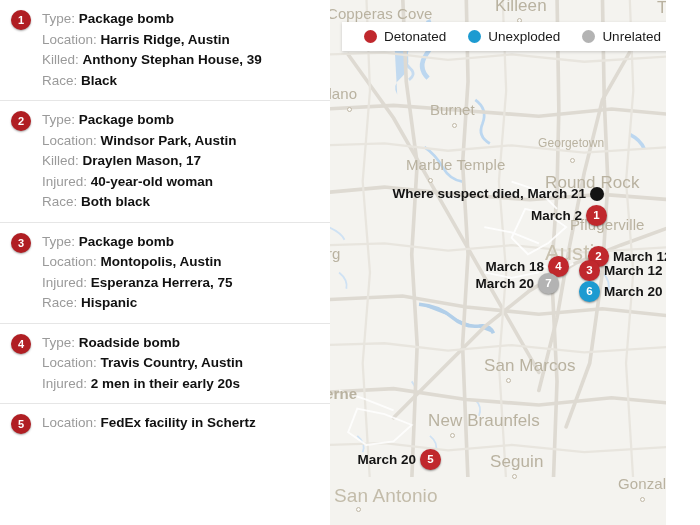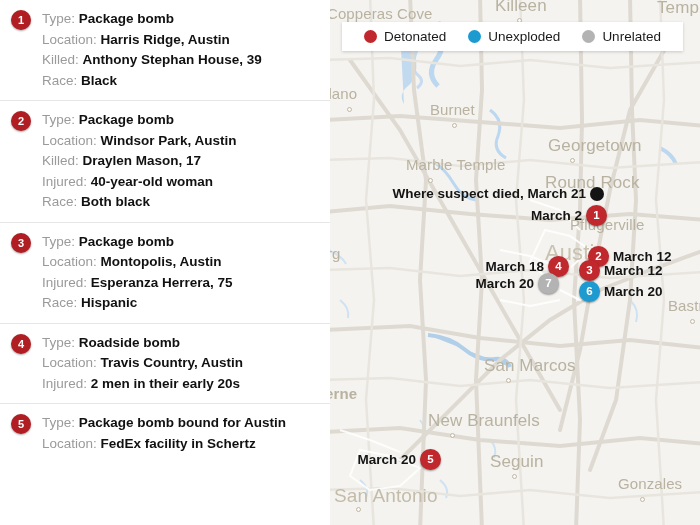--- a/index.html
+++ b/index.html
@@ -36,21 +36,21 @@
     line-height: 20px;
     text-align: center;
     box-shadow: 0 1px 2px rgba(0,0,0,0.35);
   }
   .field { font-size: 13.5px; line-height: 20.5px; white-space: nowrap; }
   .field .k { color: #9a9a9a; font-weight: normal; }
   .field .v { color: #111111; font-weight: bold; }
 
   
   .map {
-    width: 370px; height: 525px;
+    width: 336px; height: 525px;
     position: relative;
     background: #f4f3ef;
     overflow: hidden;
   }
   .map-canvas { position: absolute; inset: 0; }
   .city {
     position: absolute;
     color: #b9b2a0;
     font-size: 15px;
     white-space: nowrap;
@@ -141,21 +141,20 @@
           <div class="field"><span class="k">Race:</span> <span class="v">Hispanic</span></div>
         </div>
         <div class="incident">
           <div class="badge">4</div>
           <div class="field"><span class="k">Type:</span> <span class="v">Roadside bomb</span></div>
           <div class="field"><span class="k">Location:</span> <span class="v">Travis Country, Austin</span></div>
           <div class="field"><span class="k">Injured:</span> <span class="v">2 men in their early 20s</span></div>
         </div>
         <div class="incident">
           <div class="badge">5</div>
-          <div class="field"><span class="k">Type:</span> <span class="v">Package bomb bound for Austin</span></div>
           <div class="field"><span class="k">Location:</span> <span class="v">FedEx facility in Schertz</span></div>
         </div>
       </div>
   </div>
 
   <div class="map">
     <svg class="map-canvas" viewBox="0 0 370 525" preserveAspectRatio="none">
       <rect x="0" y="0" width="370" height="525" fill="#f4f3ef"></rect>
 
       <path d="M83 28 q8 14 2 28 q-6 12 4 20 q6 6 -2 12" fill="none" stroke="#c7dcf0" stroke-width="3"></path>
@@ -217,21 +216,21 @@
         <div class="citydot" style="left: 19px; top: 27px;"></div>
         <div class="city" style="font-size: 17px; left: 165px; top: -4px;">Killeen</div>
         <div class="citydot" style="left: 187px; top: 18px;"></div>
         <div class="city" style="font-size: 17px; left: 327px; top: -2px;">Temple</div>
         <div class="city" style="left: -5px; top: 85px;">llano</div>
         <div class="citydot" style="left: 17px; top: 107px;"></div>
         <div class="city" style="left: 100px; top: 101px;">Burnet</div>
         <div class="citydot" style="left: 122px; top: 123px;"></div>
         <div class="city" style="left: 76px; top: 156px;">Marble Temple</div>
         <div class="citydot" style="left: 98px; top: 178px;"></div>
-        <div class="city" style="font-size: 17px; left: 218px; top: 136px;">Georgetown</div>
+        <div class="city" style="font-size: 12px; left: 208px; top: 136px;">Georgetown</div>
         <div class="citydot" style="left: 240px; top: 158px;"></div>
         <div class="city" style="font-size: 17px; left: 215px; top: 173px;">Round Rock</div>
         <div class="city" style="left: 240px; top: 216px;">Pflugerville</div>
         <div class="city austin" style="left: 215px; top: 240px;">Austin</div>
         <div class="city" style="left: -3px; top: 245px;">rg</div>
         <div class="city" style="left: 338px; top: 297px;">Bastrop</div>
         <div class="citydot" style="left: 360px; top: 319px;"></div>
         <div class="city" style="font-size: 17px; left: 154px; top: 356px;">San Marcos</div>
         <div class="citydot" style="left: 176px; top: 378px;"></div>
         <div class="city" style="left: -5px; top: 385px; font-weight: bold;">erne</div>

